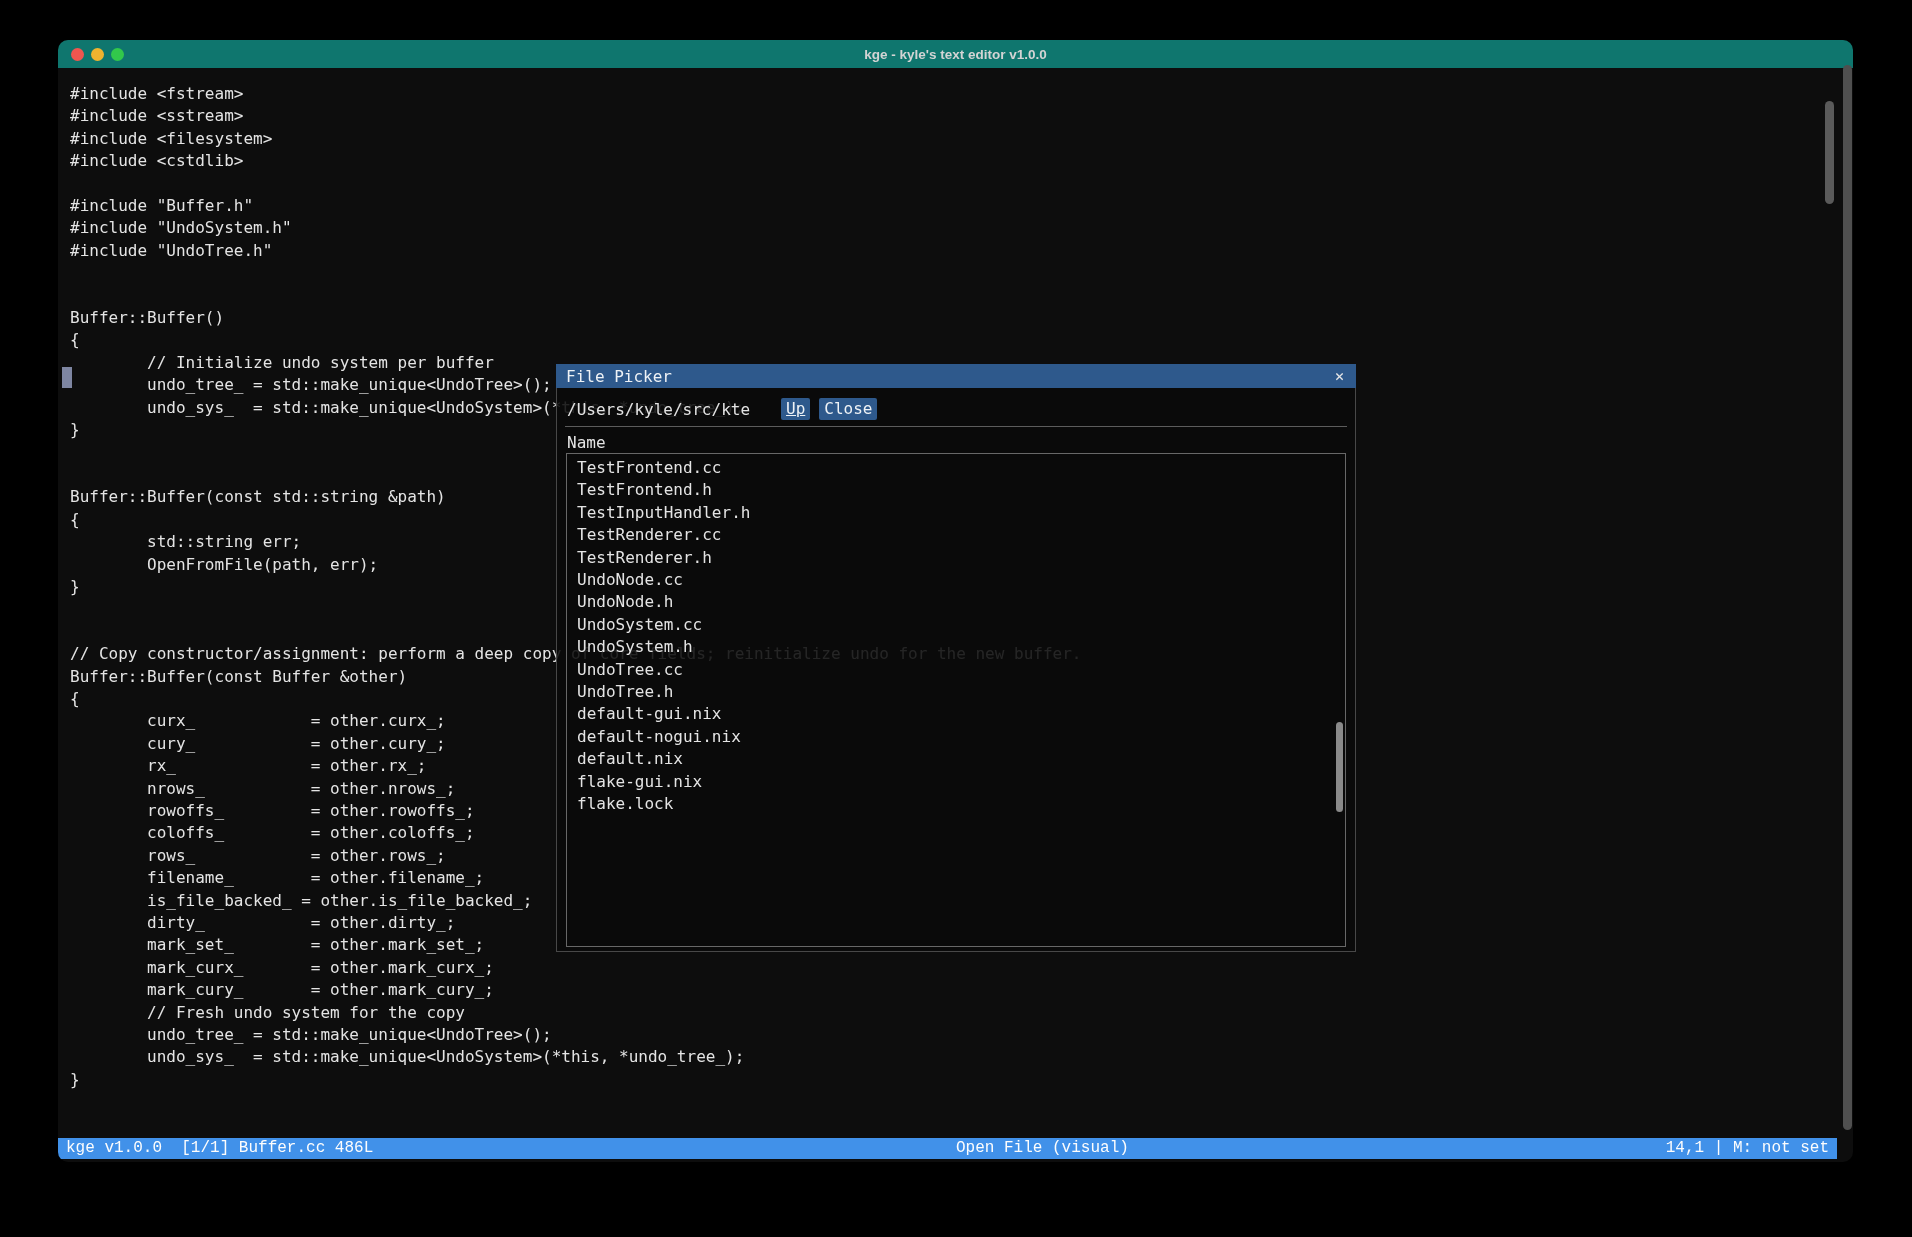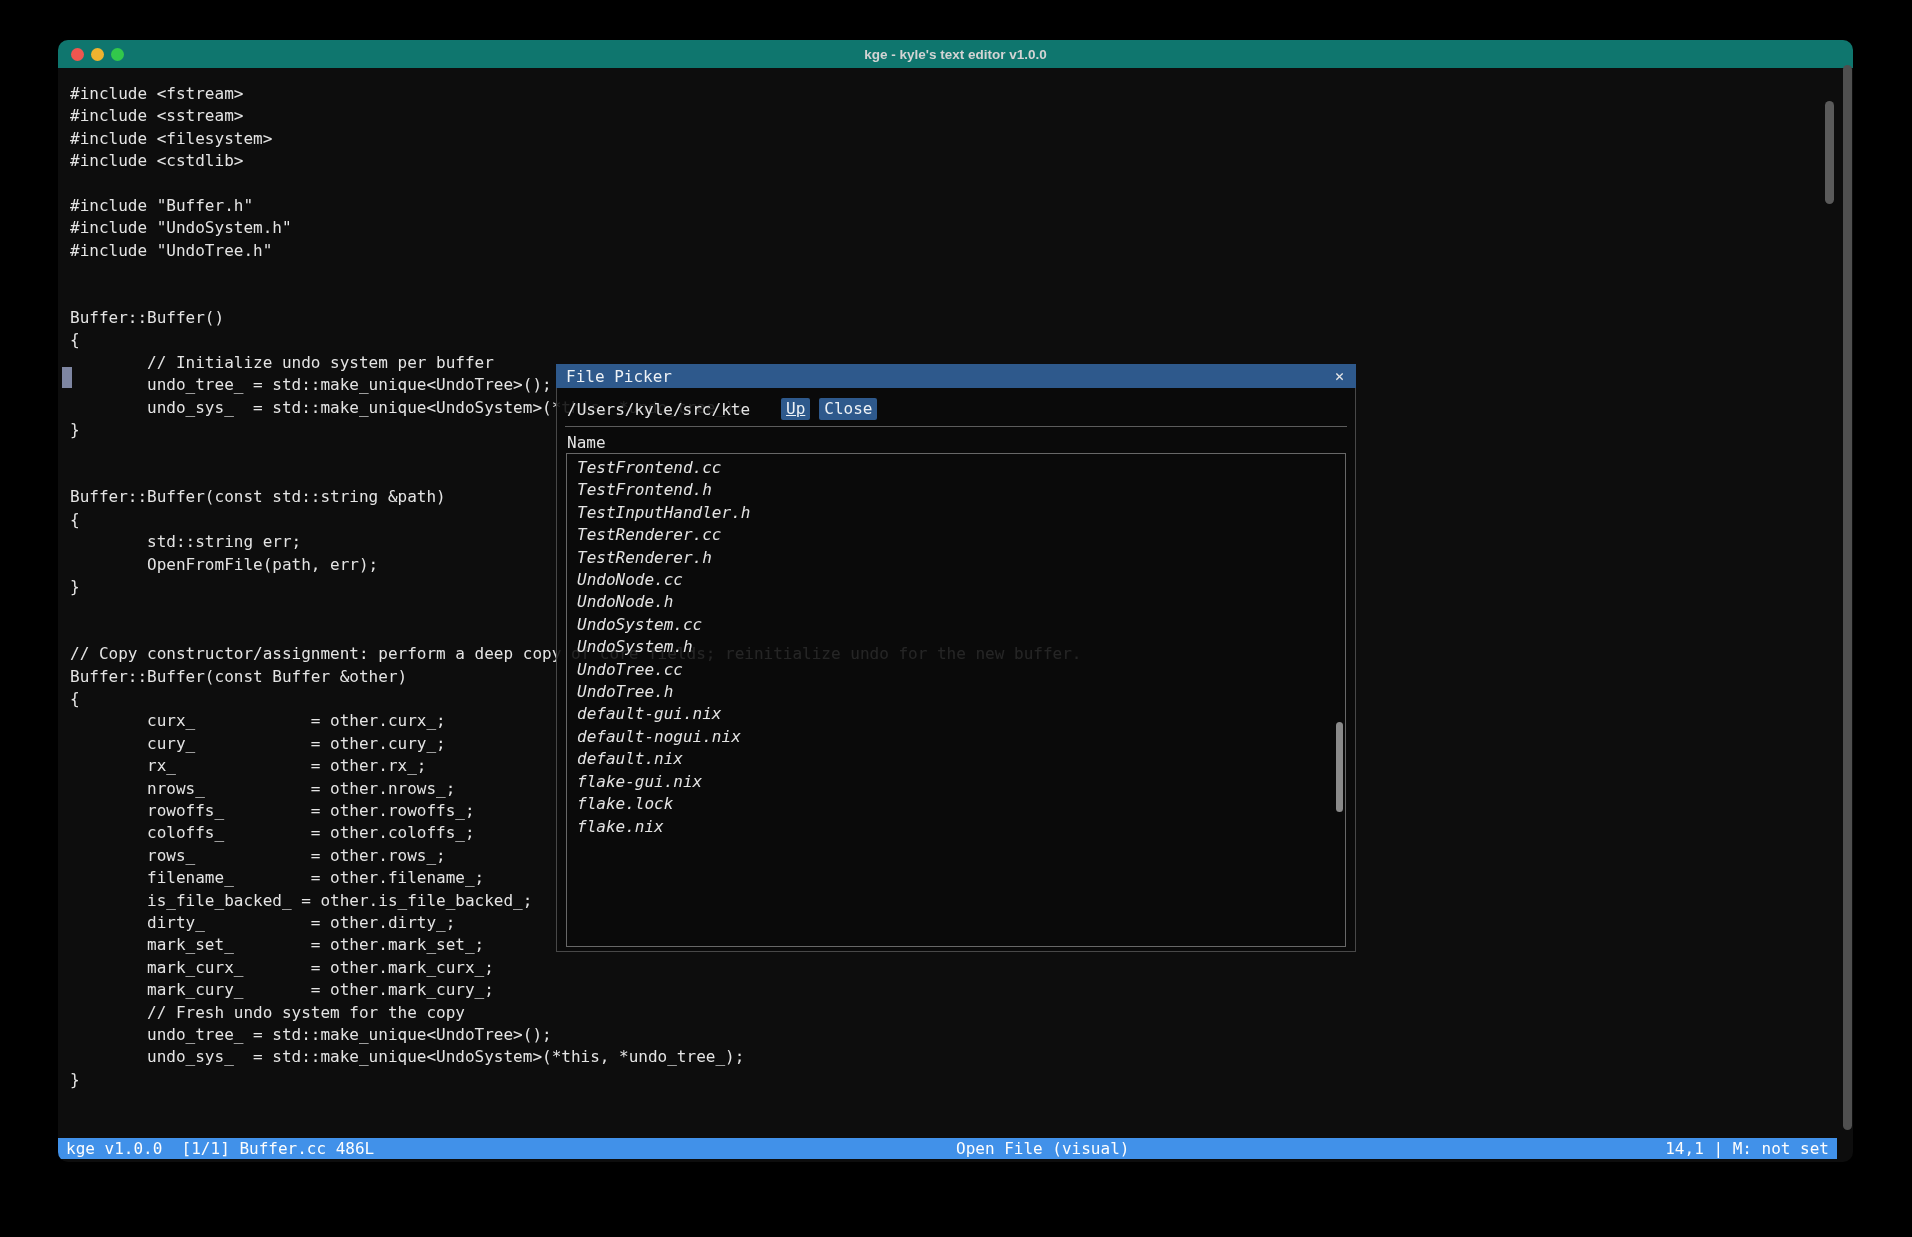--- a/index.html
+++ b/index.html
@@ -38,21 +38,21 @@
     position:absolute;left:1767px;top:33px;width:9px;height:103px;border-radius:5px;background:#5a5a5a;
   }
   .window-scroll-track{
     position:absolute;left:1785px;top:25px;width:9px;height:1065px;border-radius:5px;background:#4f4f4f;
   }
   
   .statusbar{
     position:absolute;left:0;right:16px;bottom:3px;height:21px;background:#4191e9;
     color:#fdfdfd;font-size:16px;line-height:21px;
   }
-  .statusbar span{position:absolute;white-space:pre;}
+  .statusbar span{position:absolute;white-space:pre;font-family:Liberation Mono, monospace;}
   .status-left{left:8px;}
   .status-center{left:898px;}
   .status-right{right:8px;}
   
   .dialog{
     position:absolute;left:556px;top:364px;width:800px;height:588px;
     background:rgba(10,10,10,0.88);border:1px solid #484848;box-sizing:border-box;z-index:5;
     color:#e4e4e4;font-size:16px;
   }
   .fp-titlebar{
@@ -72,21 +72,21 @@
   }
   .fp-btn.up{margin-left:31px;text-decoration:underline;}
   .fp-btn.close{margin-left:9px;}
   .fp-sep{position:absolute;left:8px;right:8px;top:61px;border-top:1px solid #5c5c5c;}
   .fp-name{position:absolute;left:10px;top:68px;}
   .fp-listbox{
     position:absolute;left:9px;right:9px;top:88px;bottom:4px;
     border:1px solid #686868;box-sizing:border-box;overflow:hidden;
   }
   .fp-list{padding:3px 0 0 0;}
-  .fp-item{line-height:22.4px;padding-left:10px;white-space:pre;font-style:italic;}
+  .fp-item{line-height:22.4px;padding-left:10px;white-space:pre;}
   .fp-scroll-thumb{
     position:absolute;right:2px;top:268px;width:7px;height:90px;border-radius:4px;background:#8a8a8a;
   }
 </style>
 </head>
 <body>
 
 <div class="window">
 
   <div class="titlebar">
@@ -187,17 +187,16 @@
         <div class="fp-item">UndoNode.h</div>
         <div class="fp-item">UndoSystem.cc</div>
         <div class="fp-item">UndoSystem.h</div>
         <div class="fp-item">UndoTree.cc</div>
         <div class="fp-item">UndoTree.h</div>
         <div class="fp-item">default-gui.nix</div>
         <div class="fp-item">default-nogui.nix</div>
         <div class="fp-item">default.nix</div>
         <div class="fp-item">flake-gui.nix</div>
         <div class="fp-item">flake.lock</div>
-        <div class="fp-item">flake.nix</div>
       </div>
     <div class="fp-scroll-thumb"></div>
   </div>
 </div>
 
 </body></html>

